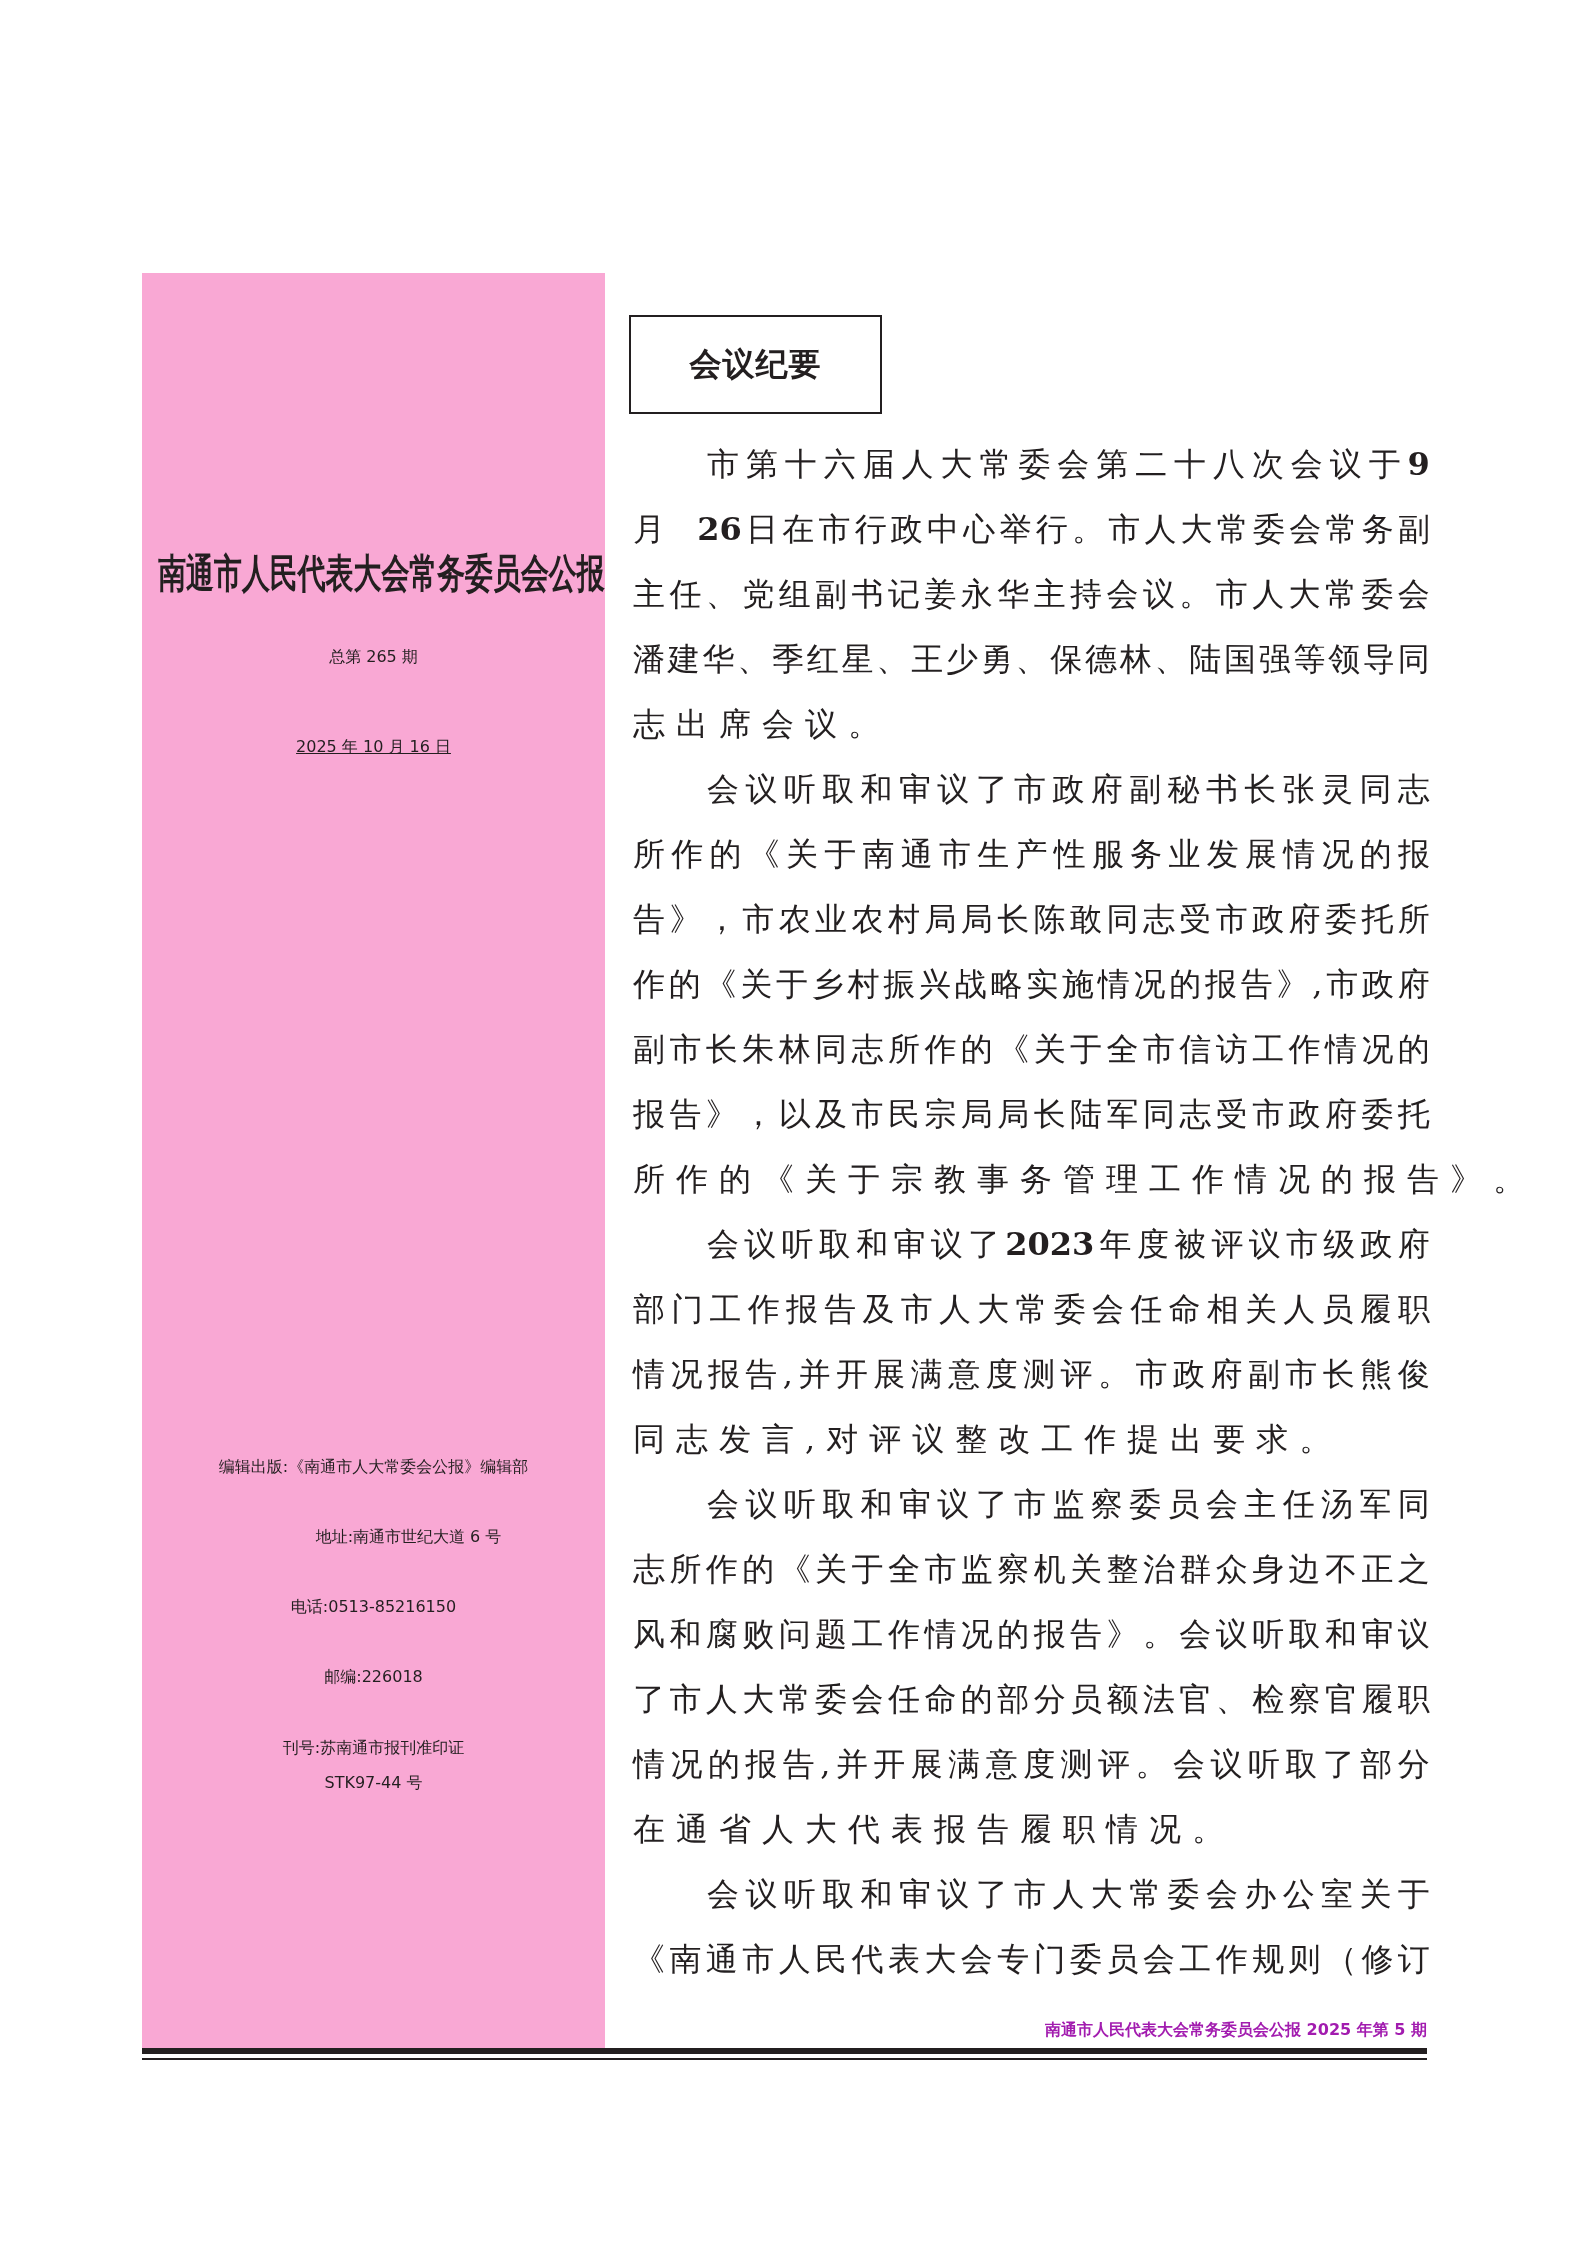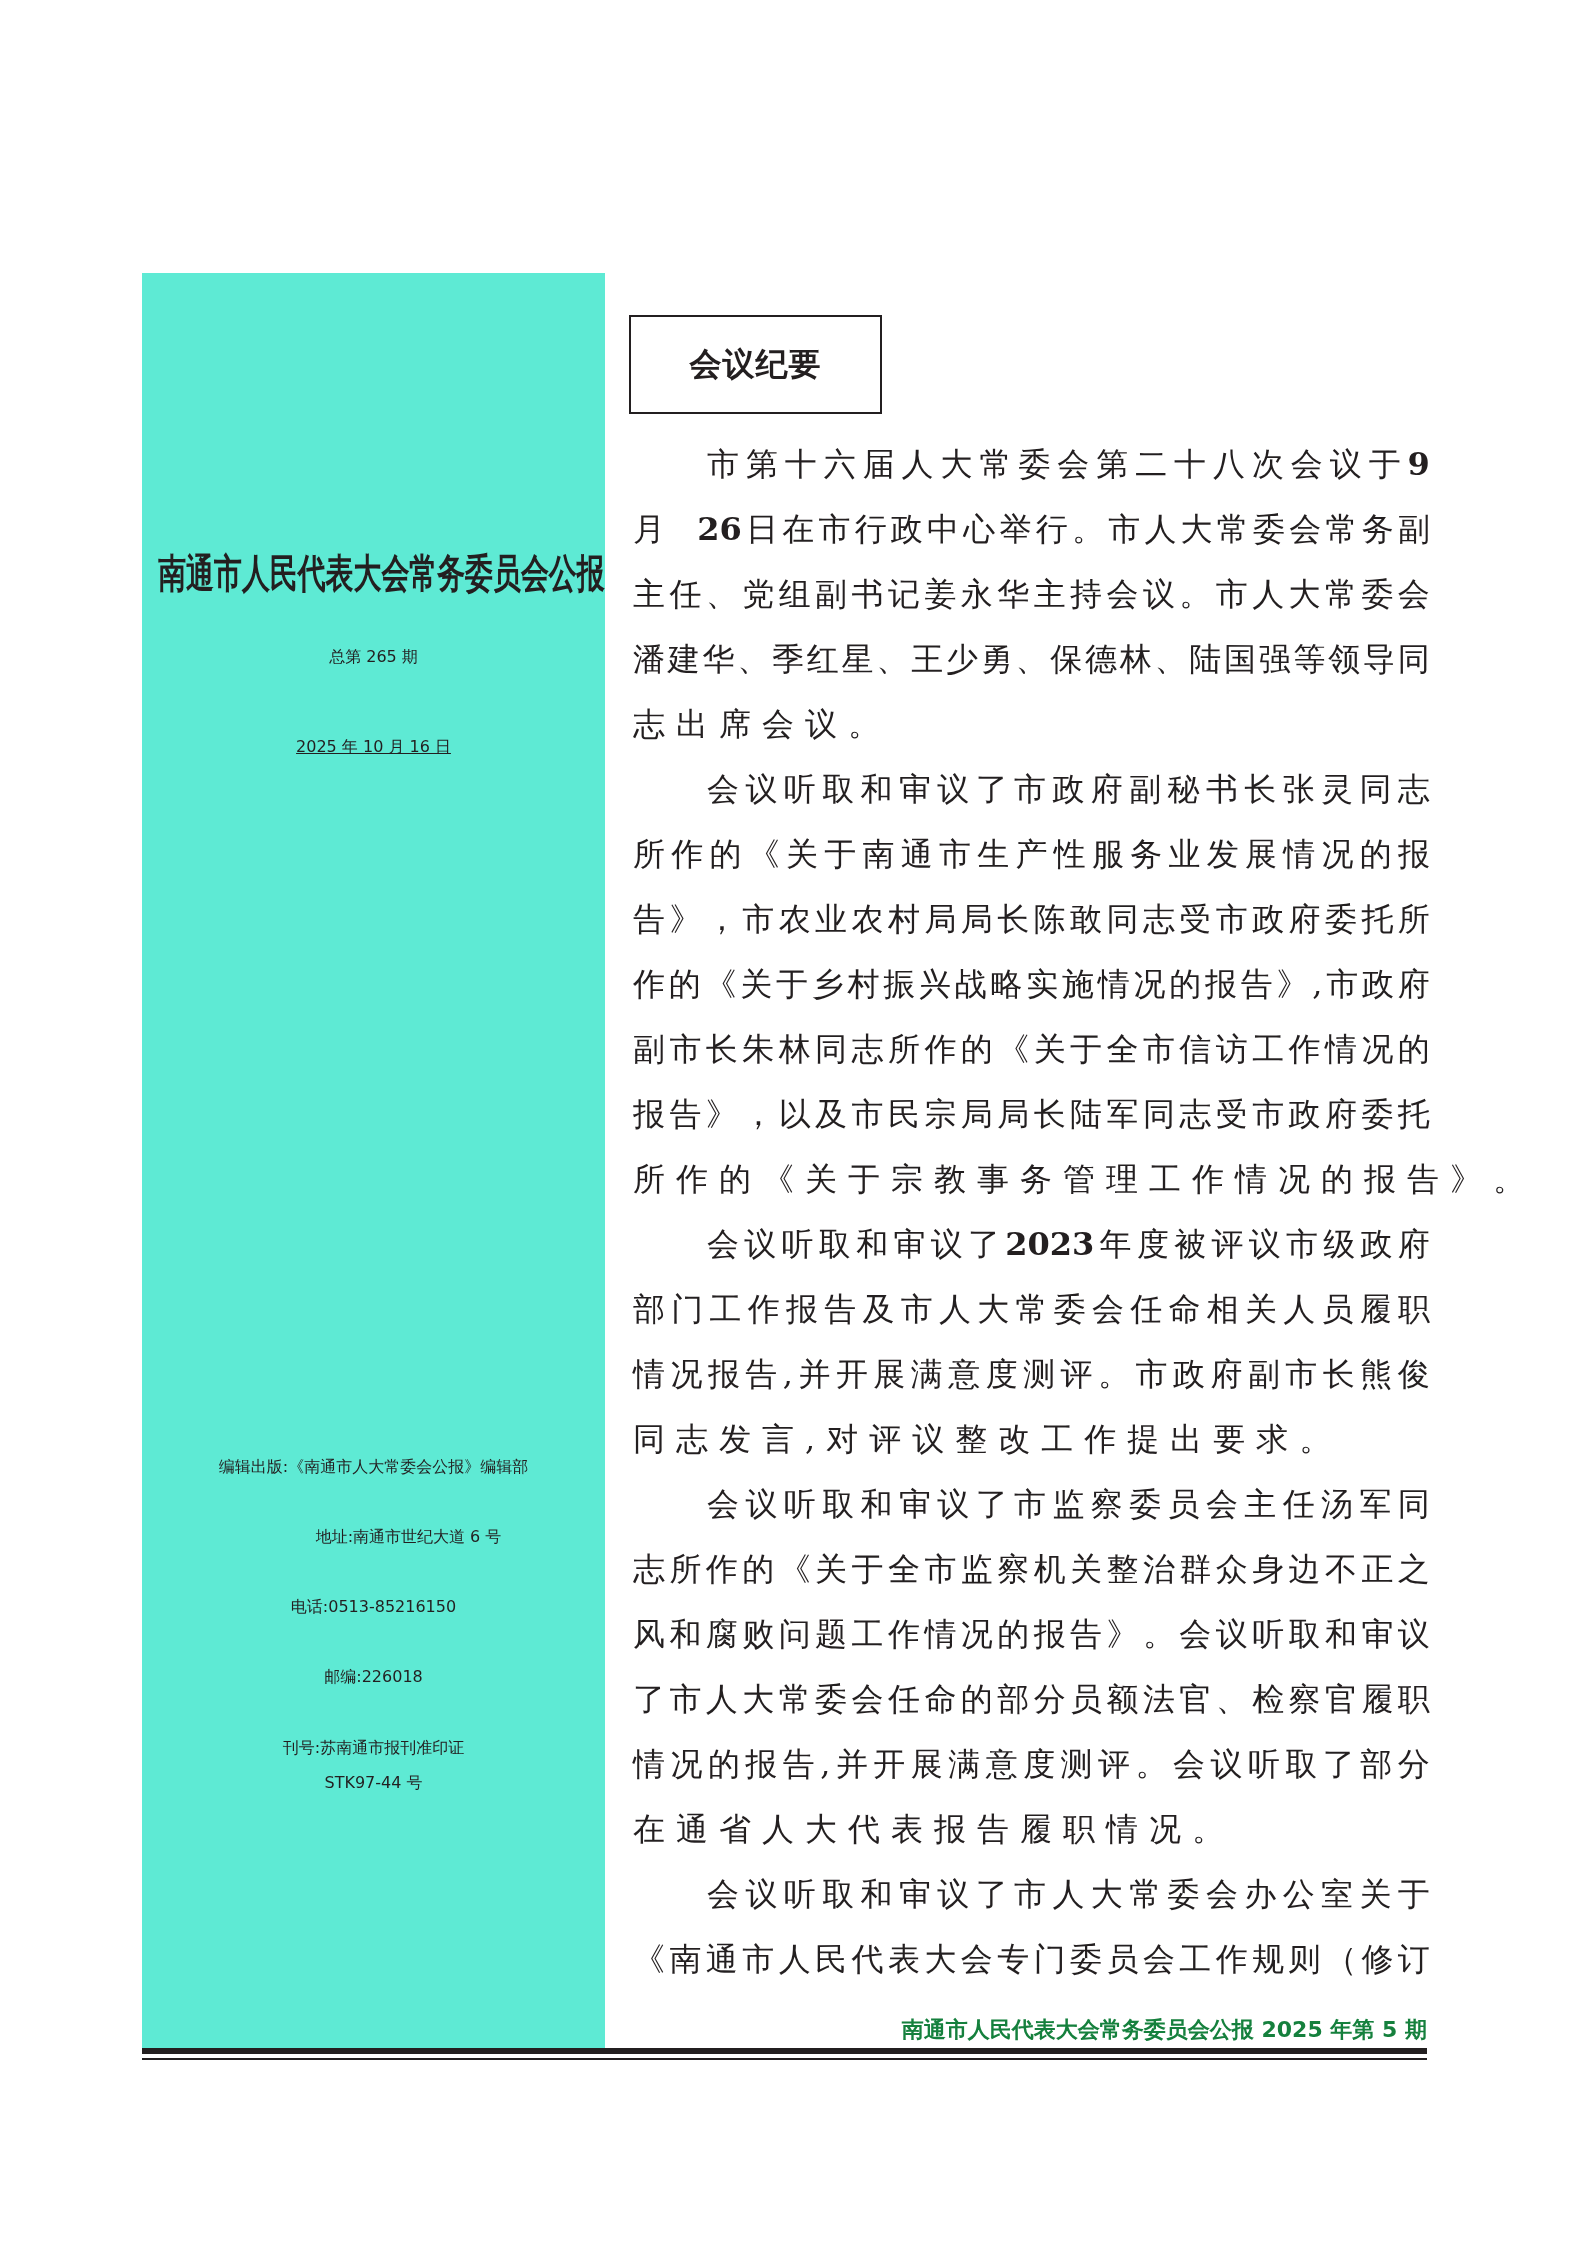--- a/index.html
+++ b/index.html
@@ -21,21 +21,21 @@
     width: 1587px; height: 2245px;
     background: #ffffff;
   }
   
   .sidebar {
     position: absolute;
     left: 142px;
     top: 273px;
     width: 463px;
     height: 1775px;
-    background: #5eead4;
+    background: #f9a8d4;
   }
   .sb-title {
     position: absolute;
     left: 0; width: 463px;
     top: 544px;
     margin-top: -273px;
     text-align: center;
     font-family: "DejaVu Sans", sans-serif;
     font-weight: bold;
     font-size: 30px;
@@ -106,23 +106,23 @@
   }
   
   .footer-text {
     position: absolute;
     left: 900px;
     width: 527px;
     top: 2018px;
     text-align: right;
     font-family: "DejaVu Sans", sans-serif;
     font-weight: bold;
-    font-size: 22px;
+    font-size: 16px;
     line-height: 24px;
-    color: #15803d;
+    color: #a21caf;
     white-space: nowrap;
   }
   .rule-thick {
     position: absolute;
     left: 142px;
     top: 2048px;
     width: 1285px;
     height: 6px;
     background: #231f20;
   }

